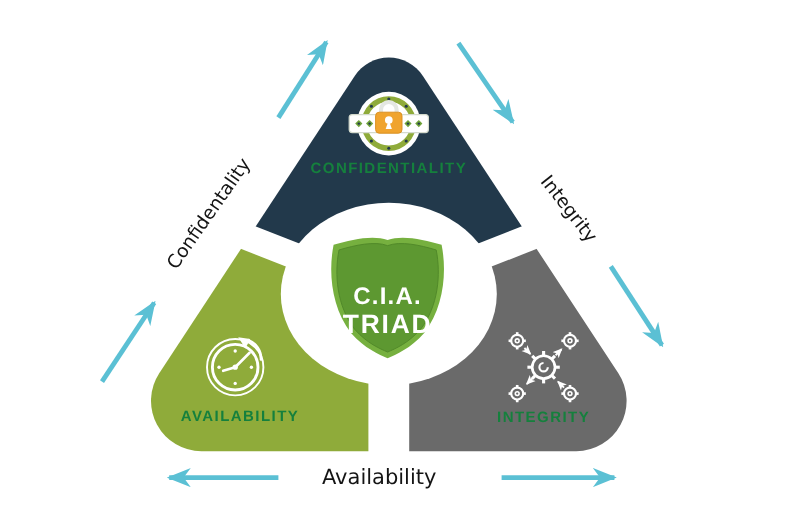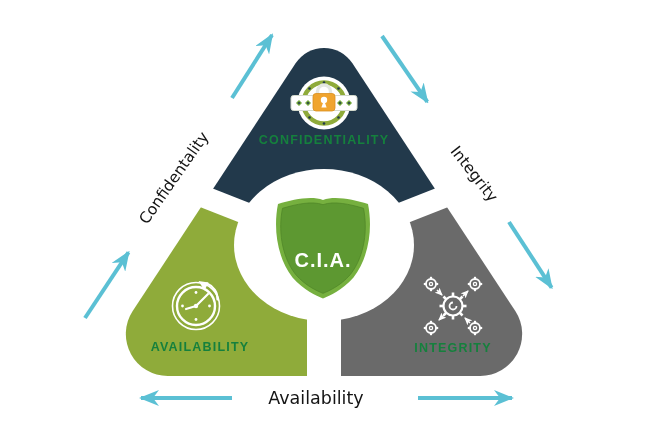--- a/index.html
+++ b/index.html
@@ -173,20 +173,21 @@
   </svg>
 
   <div class="lbl seg-label" style="left:324px;top:140px;">CONFIDENTIALITY</div>
 
   <div class="lbl seg-label" style="left:200px;top:347px;">AVAILABILITY</div>
 
   <div class="lbl seg-label" style="left:453px;top:348px;">INTEGRITY</div>
 
   <div class="lbl shield-text" style="left:323px;top:246px;">
     <span class="l1">C.I.A.</span>
+    <span class="l2">TRIAD</span>
   </div>
 
   <div class="lbl edge-label left" style="left:174px;top:178px;">Confidentality</div>
 
   <div class="lbl edge-label right" style="left:474px;top:174px;">Integrity</div>
 
   <div class="lbl edge-label bottom" style="left:316px;top:398px;">Availability</div>
 
 </div>
 

